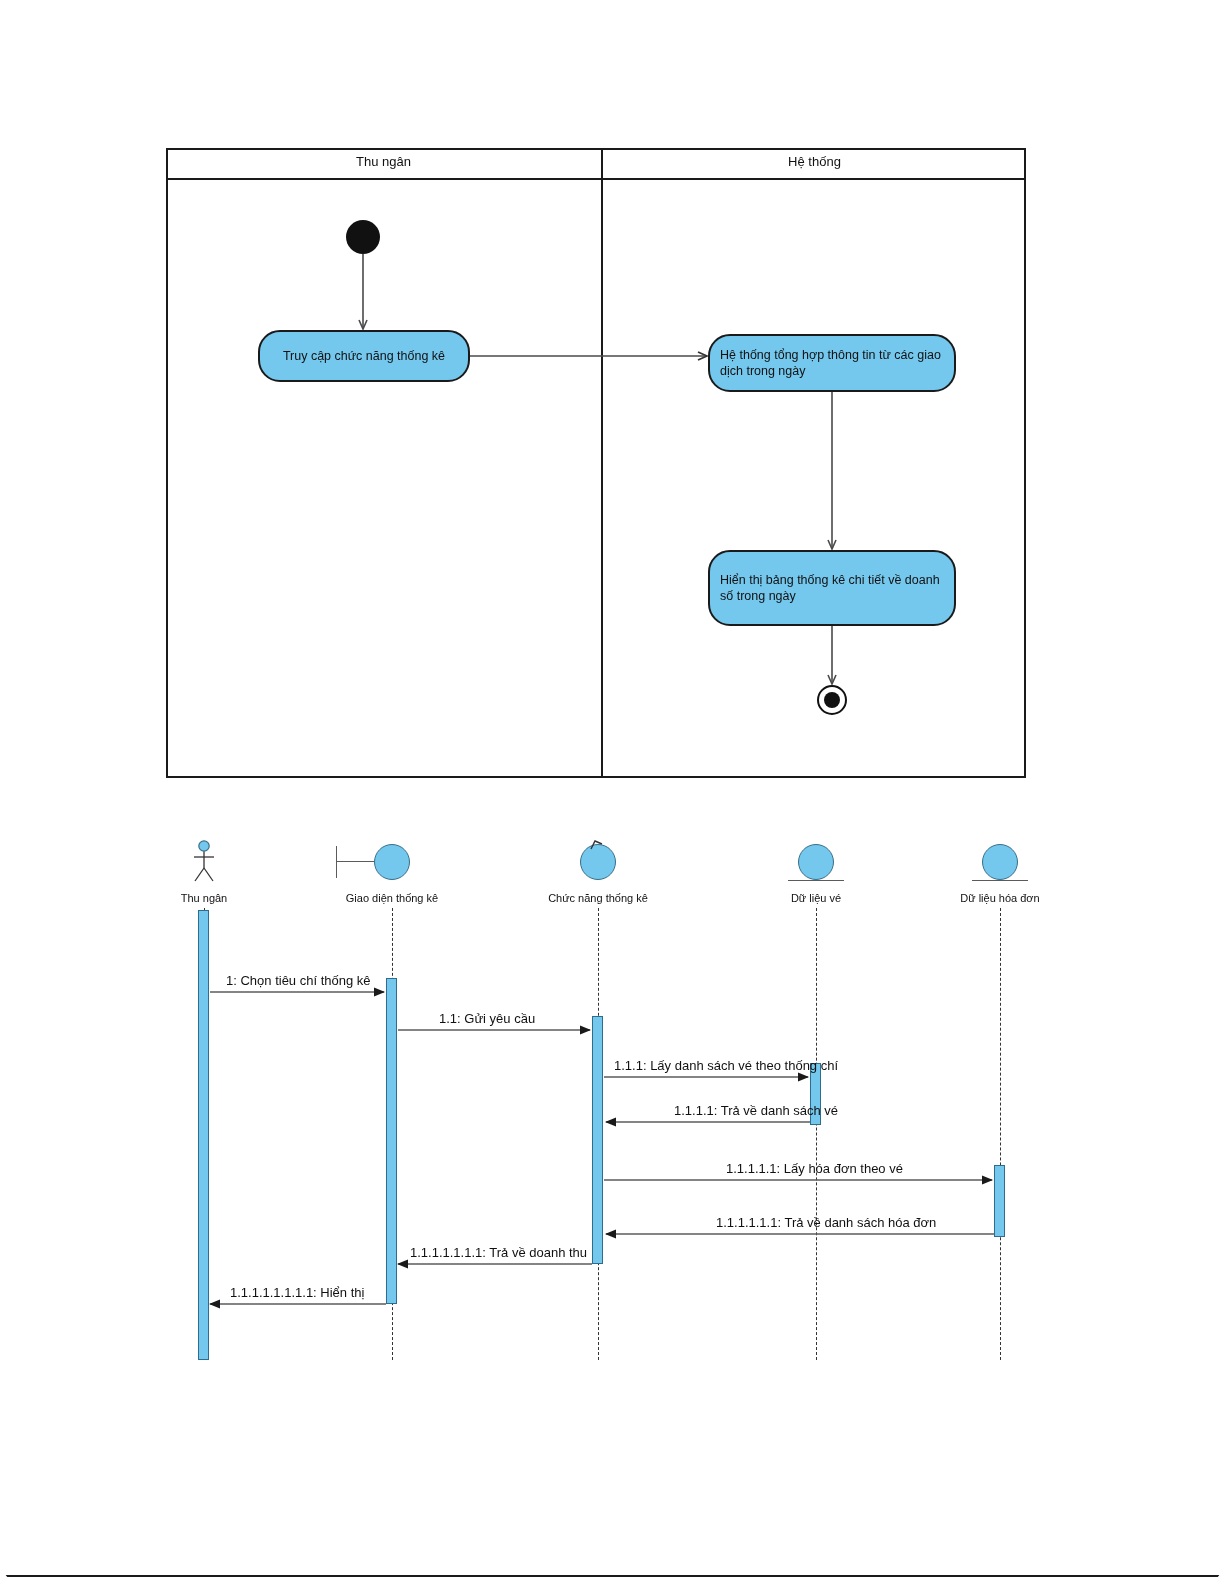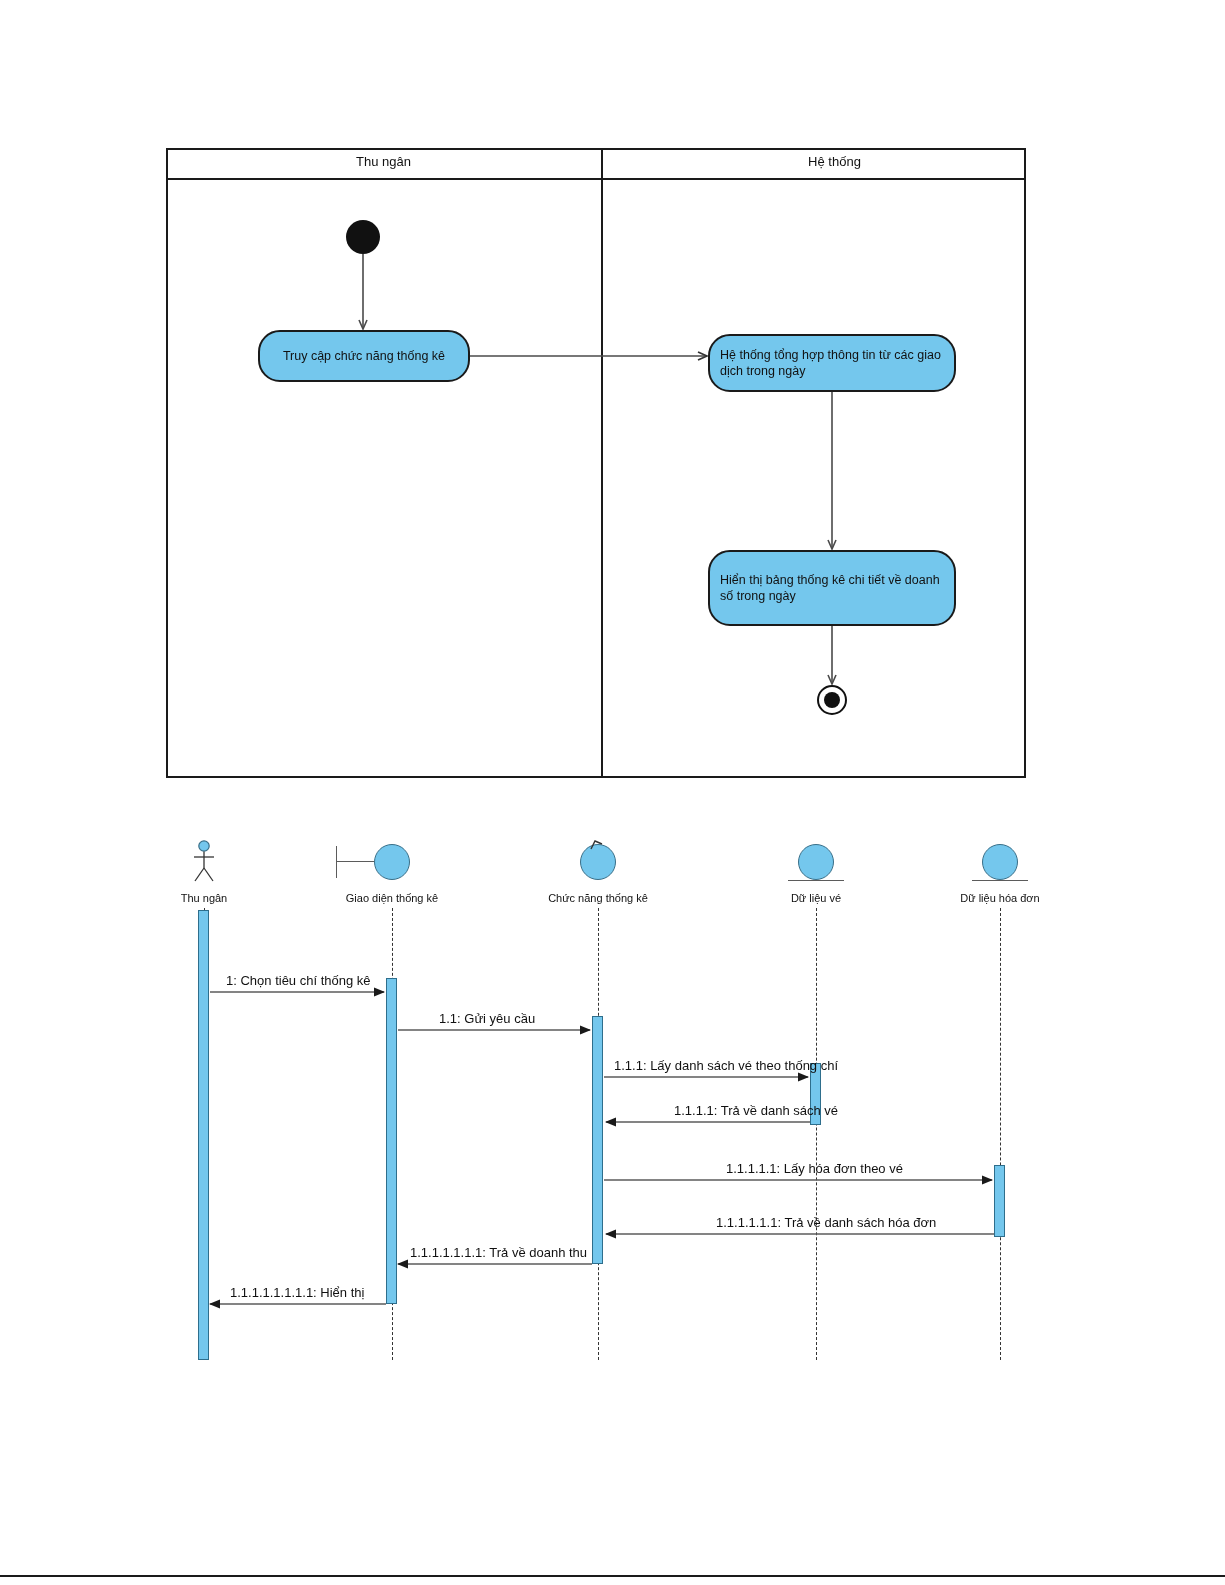--- a/index.html
+++ b/index.html
@@ -7,20 +7,21 @@
     padding: 0;
     background: #ffffff;
     font-family: "Liberation Sans", sans-serif;
   }
   #page {
     position: relative;
     width: 1225px;
     height: 1585px;
     background: #ffffff;
     overflow: hidden;
+    border-radius: 26px;
   }
 
   
   #activity-diagram {
     position: absolute;
     left: 148px;
     top: 130px;
     width: 885px;
     height: 665px;
   }
@@ -52,21 +53,21 @@
   }
   .lane-title {
     position: absolute;
     top: 22px;
     font-size: 13px;
     color: #111111;
     text-align: center;
     line-height: 20px;
   }
   .lane-title.left  { left: 18px;  width: 435px; }
-  .lane-title.right { left: 455px; width: 423px; margin-left: 20px; }
+  .lane-title.right { left: 455px; width: 423px; }
 
   .activity-node {
     position: absolute;
     background: #74C7ED;
     border: 2px solid #1a1a1a;
     border-radius: 22px;
     box-sizing: border-box;
     color: #111111;
     font-size: 12.5px;
     line-height: 16px;

